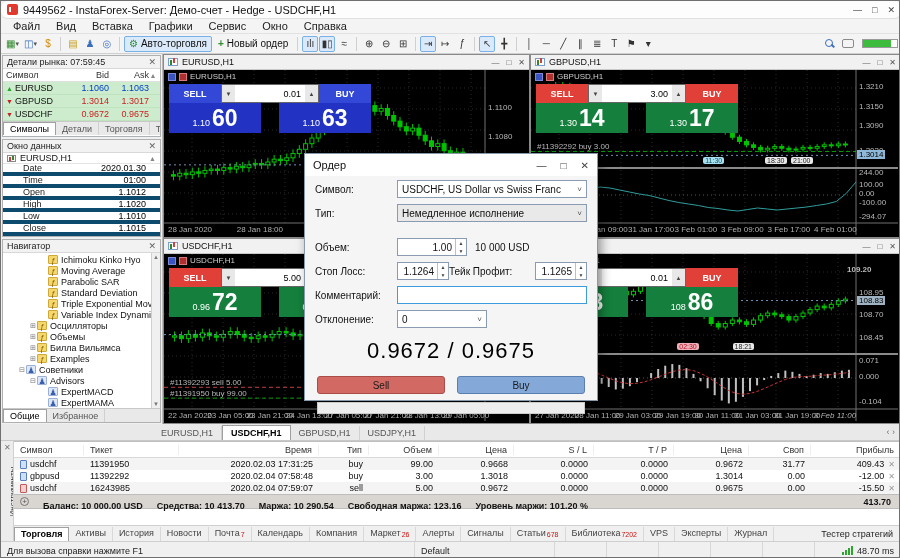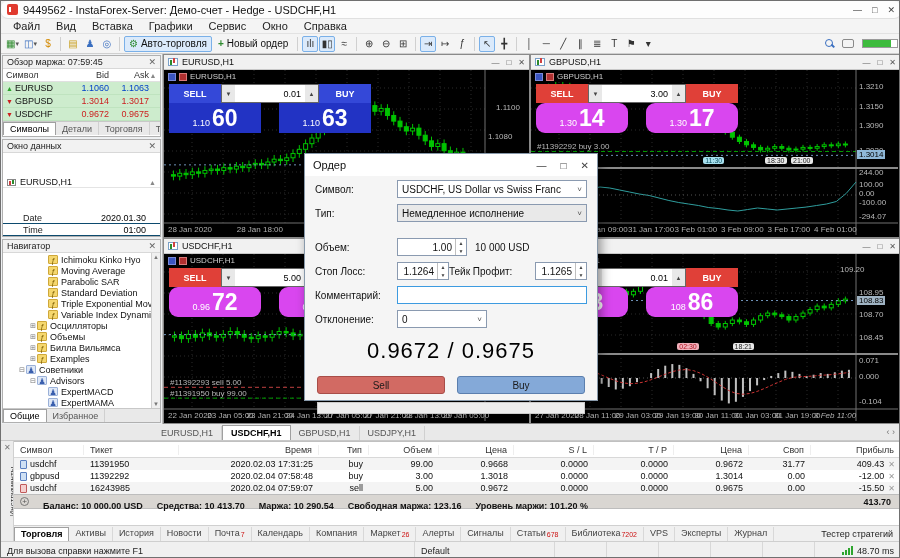--- a/index.html
+++ b/index.html
@@ -34,26 +34,26 @@
   
   #market-watch{height:82px;}
   .mw-head{display:flex;font-size:9px;color:#333;border-bottom:1px solid #e0e0e0;height:13px;align-items:center;padding:0 3px;}
   .mw-head .c1{flex:1;} .mw-head .c2{width:44px;text-align:right;} .mw-head .c3{width:40px;text-align:right;} .mw-head .sc{width:8px;color:#888;font-size:7px;text-align:center;}
   .mw-row{display:flex;font-size:9px;height:13px;align-items:center;background:#cdeccd;padding:0 3px;border-bottom:1px solid #bfe3bf;}
   .mw-row .ar{width:9px;font-size:7px;} .mw-row .sy{flex:1;color:#111;} .mw-row .bd{width:44px;text-align:right;} .mw-row .ak{width:40px;text-align:right;} .mw-row .sc{width:8px;font-size:7px;color:#888;text-align:center;}
   .ptabs{display:flex;height:14px;background:#e9e9e9;border-top:1px solid #c8c8c8;font-size:9px;color:#555;flex:0 0 auto;overflow:hidden;}
   .ptab{padding:0 6px;display:flex;align-items:center;white-space:nowrap;border-right:1px solid #d0d0d0;}
   .ptab.active{background:#fff;color:#000;border:1px solid #a0a0a0;border-bottom:none;}
   
-  #data-window{height:98px;gap:24px;}
+  #data-window{height:98px;}
   .dw-sym{display:flex;align-items:center;font-size:9px;height:14px;border-bottom:1px solid #e4e4e4;padding:0 4px;gap:4px;color:#111;}
   .dw-sym .ic{width:9px;height:7px;background:#fff;border:1px solid #888;position:relative;}
   .dw-sym .ic:after{content:"";position:absolute;left:1px;bottom:0;width:2px;height:4px;background:#d04040;box-shadow:3px -1px 0 #2c8a2c;}
   .dw-sym .sc{margin-left:auto;font-size:7px;color:#888;}
-  .dw-row{display:flex;font-size:9px;height:12px;align-items:center;padding:0 4px 0 20px;border-bottom:1px solid #0c4a6e;color:#222;}
+  .dw-row{display:flex;font-size:9px;height:12px;align-items:center;padding:0 4px 0 20px;border-bottom:4px solid #0c4a6e;color:#222;}
   .dw-row .v{margin-left:auto;color:#000;padding-right:10px;}
   
   #navigator{flex:1;}
   #nav-tree{flex:1;overflow:hidden;position:relative;padding-top:1px;}
   .nv-row{display:flex;align-items:center;height:11px;font-size:9px;color:#111;white-space:nowrap;}
   .nv-exp{width:8px;font-size:7px;color:#777;text-align:center;flex:0 0 auto;}
   .nv-ic{width:10px;height:9px;font-size:8px;line-height:9px;text-align:center;flex:0 0 auto;margin-right:3px;border-radius:1px;}
   .nv-ic.f{background:#f5d76e;color:#7a5c00;border:1px solid #cfa83a;font-style:italic;}
   .nv-ic.ea{background:#dfe8f6;color:#3a5fae;border:1px solid #9ab0d8;}
   .nv-scroll{position:absolute;right:0;top:0;bottom:0;width:9px;background:#f0f0f0;border-left:1px solid #d0d0d0;font-size:6px;color:#777;display:flex;flex-direction:column;justify-content:space-between;align-items:center;padding:1px 0;}
@@ -72,21 +72,21 @@
   .oc-top{display:flex;height:19px;}
   .oc-btn{width:52px;display:flex;align-items:center;justify-content:center;color:#fff;font-size:9px;font-weight:bold;}
   .oc-vol{flex:1;display:flex;background:#fff;border:1px solid #666;}
   .oc-vol .stp{width:13px;background:#e8e8e8;color:#444;font-size:6px;display:flex;align-items:center;justify-content:center;}
   .oc-vol .vv{flex:1;display:flex;align-items:center;justify-content:flex-end;padding-right:4px;color:#000;font-size:9px;}
   .oc-prices{display:flex;height:30px;gap:16px;}
   .oc-price{flex:1;color:#fff;display:flex;align-items:baseline;justify-content:center;gap:2px;padding-top:2px;}
   .oc-price .sm{font-size:9px;} .oc-price .bg{font-size:23px;font-weight:bold;line-height:26px;}
   .oc-price + .oc-price{margin-left:2px;}
   .theme-blue .oc-btn{background:#3448d8;} .theme-blue .oc-price{background:#2233c4;}
-  .theme-red .oc-btn{background:#e04038;} .theme-red .oc-price{background:#d946ef;border-radius:9px;}
+  .theme-red .oc-btn{background:#e04038;} .theme-red .oc-price{background:#15803d;}
   .axlbl{position:absolute;font-size:8px;color:#b8b8b8;z-index:4;}
   .curtag{position:absolute;font-size:8px;color:#000;background:#9fb3c3;padding:0 2px;z-index:6;}
   .dates{position:absolute;left:0;height:12px;font-size:8px;color:#b0b0b0;z-index:4;}
   .dates span{position:absolute;top:1px;white-space:nowrap;}
   .ttag{position:absolute;font-size:7px;padding:0 2px;border-radius:2px;z-index:6;color:#222;}
   .annlbl{position:absolute;font-size:8px;color:#b8b8b8;z-index:5;white-space:nowrap;}
   .subval{position:absolute;font-size:8px;color:#d0d0d0;z-index:5;}
   
   #chart-tabs{position:absolute;left:0;top:423px;width:900px;height:17px;background:#e9e9e9;border-bottom:1px solid #c8c8c8;display:flex;align-items:flex-end;padding-left:152px;font-size:9px;color:#555;}
   .ctab{padding:2px 8px;display:flex;align-items:center;border-right:1px solid #d0d0d0;white-space:nowrap;}
@@ -274,21 +274,21 @@
     <span id="tb-progress">
         <div></div>
       </span>
   </div>
 
   <div id="main">
     <div id="left-panel">
 
       <div id="market-watch" class="panel">
         <div class="panel-title">
-          <span>Обзор маржа: 07:59:45</span>
+          <span>Детали рынка: 07:59:45</span>
           <span class="x">✕</span>
         </div>
         <div class="mw-head">
           <span class="c1">Символ</span>
           <span class="c2">Bid</span>
           <span class="c3">Ask</span>
           <span class="sc">▲</span>
         </div>
         <div id="mw-rows">
             <div class="mw-row">
@@ -573,21 +573,21 @@
               <line x1="298.9705882352941" y1="77.91" x2="298.9705882352941" y2="92.01" stroke="#00c400" stroke-width="1"></line>
               <rect x="296.9705882352941" y="82.14" width="4" height="5.640000000000001" fill="#00c400" stroke="#00c400" stroke-width="1"></rect>
               <line x1="305.2647058823529" y1="83.55000000000001" x2="305.2647058823529" y2="94.83" stroke="#00c400" stroke-width="1"></line>
               <rect x="303.2647058823529" y="87.78" width="4" height="2.819999999999993" fill="#00c400" stroke="#00c400" stroke-width="1"></rect>
               <line x1="311.5588235294117" y1="86.36999999999999" x2="311.5588235294117" y2="97.65" stroke="#00c400" stroke-width="1"></line>
               <rect x="309.5588235294117" y="90.6" width="4" height="2.8200000000000074" fill="#00c400" stroke="#00c400" stroke-width="1"></rect>
               <line x1="0" y1="94.86" x2="321" y2="94.86" stroke="#6f93b8" stroke-dasharray="2,3"></line>
               <line x1="321" y1="0" x2="321" y2="165" stroke="#707070"></line>
               <line x1="0" y1="153" x2="363" y2="153" stroke="#707070"></line>
             </svg>
-            <div class="axlbl" style="left: 332px; top: 32.72px;">1.1100</div>
+            <div class="axlbl" style="left: 324px; top: 32.72px;">1.1100</div>
             <div class="axlbl" style="left: 324px; top: 61.79px;">1.1080</div>
             <div class="curtag" style="left: 322px; top: 89.86px; background: rgb(168, 180, 190);">1.1060</div>
             <div class="dates" style="top: 154px; width: 321px;">
               <span style="left: 4px;">28 Jan 2020</span>
               <span style="left: 72.75px;">28 Jan 18:00</span>
               <span style="left: 141.5px;">29 Jan 10:00</span>
               <span style="left: 210.25px;">30 Jan 02:00</span>
               <span style="left: 279px;">30 Jan 18:00</span>
             </div>
             <div class="mini-title">
@@ -1118,21 +1118,21 @@
               <line x1="296.7391304347826" y1="124" x2="296.7391304347826" y2="119.9" stroke="#c0c0c0" stroke-width="2"></line>
               <line x1="303.80434782608694" y1="124" x2="303.80434782608694" y2="118.26" stroke="#c0c0c0" stroke-width="2"></line>
               <line x1="310.8695652173913" y1="124" x2="310.8695652173913" y2="116.62" stroke="#c0c0c0" stroke-width="2"></line>
               <line x1="317.9347826086956" y1="124" x2="317.9347826086956" y2="115.8" stroke="#c0c0c0" stroke-width="2"></line>
               <polyline points="7.065217391304348,111.7 14.130434782608695,111.29 21.195652173913043,110.5725 28.26086956521739,110.239375 35.326086956521735,110.60453125 42.391304347826086,111.6983984375 49.45652173913044,113.543798828125 56.52173913043478,115.64534912109374 63.586956521739125,118.14401184082031 70.65217391304347,121.04300888061523 77.71739130434783,124.03725666046142 84.78260869565217,126.89794249534607 91.84782608695652,128.83845687150955 98.91304347826087,129.67884265363216 105.97826086956522,129.28413199022413 113.04347826086956,127.9630989926681 120.1086956521739,125.74232424450108 127.17391304347825,123.0517431833758 134.2391304347826,120.21380738753186 141.30434782608694,117.6753555406489 148.3695652173913,115.97651665548666 155.43478260869566,115.522387491615 162.5,116.61679061871125 169.56521739130434,119.28259296403344 176.6304347826087,123.02444472302508 183.69565217391303,127.57333354226881 190.76086956521738,132.3175001567016 197.82608695652175,136.5931251175262 204.8913043478261,139.38984383814466 211.95652173913044,140.2573828786085 219.02173913043478,139.47303715895637 226.08695652173913,137.4497778692173 233.15217391304347,134.59983340191295 240.2173913043478,131.4373750514347 247.28260869565216,128.34803128857604 254.3478260869565,125.41602346643202 261.4130434782609,123.52451759982402 268.4782608695652,122.61838819986802 275.54347826086956,122.45129114990101 282.6086956521739,122.01846836242576 289.67391304347825,121.28385127181932 296.7391304347826,120.93788845386449 303.80434782608694,120.26841634039837 310.8695652173913,119.35631225529877 317.9347826086956,118.46723419147408 " fill="none" stroke="#cc3333" stroke-width="1" stroke-dasharray="3,2"></polyline>
             </svg>
             <div class="axlbl" style="left: 328px; top: 102px;">0.071</div>
             <div class="axlbl" style="left: 328px; top: 118px;">0.000</div>
             <div class="axlbl" style="left: 328px; top: 143px;">-0.104</div>
             <div class="subval" style="left: 4px; top: 102px;">0.0181</div>
-            <div class="axlbl" style="left: 309px; top: 10.85px;">109.20</div>
+            <div class="axlbl" style="left: 316px; top: 10.85px; font-weight: bold;">109.20</div>
             <div class="axlbl" style="left: 328px; top: 33.62px;">108.95</div>
             <div class="axlbl" style="left: 328px; top: 56.39px;">108.70</div>
             <div class="axlbl" style="left: 328px; top: 79.16px;">108.45</div>
             <div class="curtag" style="left: 326px; top: 41.53px; background: rgb(159, 179, 195);">108.83</div>
             <div class="dates" style="top: 156px; width: 310px;">
               <span style="left: 4px;">27 Jan 2020</span>
               <span style="left: 43.8571px;">28 Jan 11:00</span>
               <span style="left: 83.7143px;">29 Jan 03:00</span>
               <span style="left: 123.571px;">29 Jan 19:00</span>
               <span style="left: 163.429px;">30 Jan 11:00</span>

